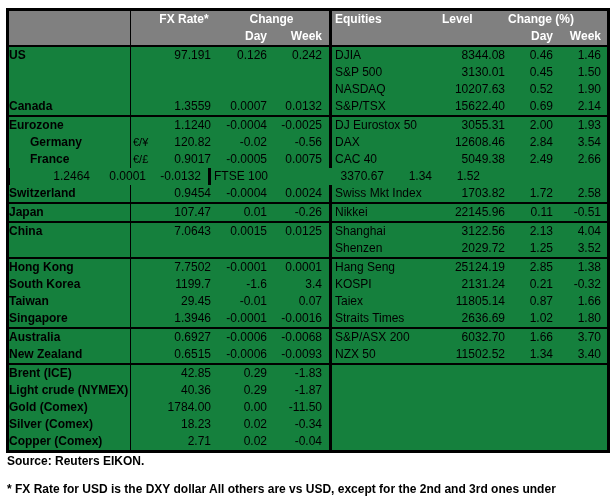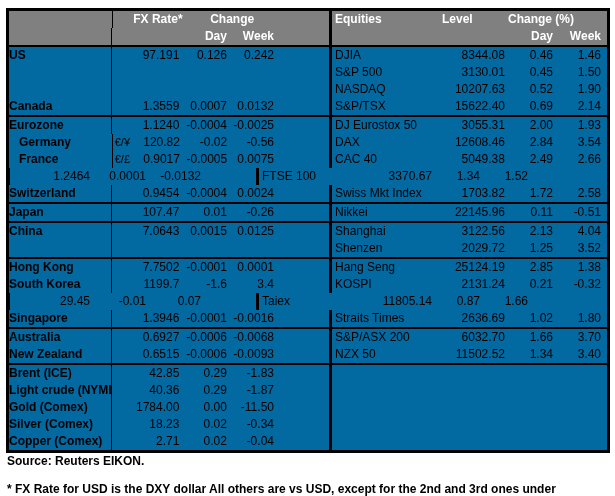--- a/index.html
+++ b/index.html
@@ -17,48 +17,48 @@
     height: 496px;
     overflow: hidden;
   }
   .fxtable {
     position: absolute;
     left: 6px;
     top: 8px;
     width: 604px;
     border: 3px solid var(--border, #000);
     box-sizing: border-box;
-    background: #0369a1;
+    background: #15803d;
   }
   .row, .hrow {
     display: flex;
     height: 17px;
     line-height: 17px;
     font-size: 12px;
     white-space: nowrap;
     overflow: hidden;
   }
   .thead {
     background: var(--header-bg, #808080);
     color: var(--header-text, #fff);
     font-weight: bold;
     border-bottom: 2px solid var(--border, #000);
   }
   .group + .group { border-top: 2px solid var(--border, #000); }
 
   
   .c-label  { width: 121px; box-sizing: border-box; padding-left: 0; font-weight: bold; overflow: hidden; }
-  .c-label.ind { padding-left: 10px; }
+  .c-label.ind { padding-left: 21px; }
   .c-sym    { width: 24px;  box-sizing: border-box; padding-left: 2px; border-left: 1px solid var(--border, #000); font-size: 11px; }
   .c-fx     { width: 60px;  box-sizing: border-box; text-align: right; padding-right: 3px; }
   .c-day    { width: 58px;  box-sizing: border-box; text-align: right; padding-right: 5px; }
   .c-week   { width: 57px;  box-sizing: border-box; text-align: right; padding-right: 7px; }
 
   
-  .rsec { display: flex; border-left: 3px solid var(--border, #000); flex: 1; margin-left: 48px; }
+  .rsec { display: flex; border-left: 3px solid var(--border, #000); flex: 1; }
   .c-eq    { width: 110px; box-sizing: border-box; padding-left: 3px; overflow: hidden; }
   .c-level { width: 66px;  box-sizing: border-box; text-align: right; padding-right: 3px; }
   .c-day2  { width: 50px;  box-sizing: border-box; text-align: right; padding-right: 5px; }
   .c-week2 { width: 49px;  box-sizing: border-box; text-align: right; padding-right: 6px; }
 
   
   .h-fx     { width: 60px; box-sizing: border-box; text-align: center; }
   .h-chg    { width: 115px; box-sizing: border-box; text-align: center; }
   .h-level  { width: 66px; box-sizing: border-box; text-align: left; padding-right: 3px; }
   .h-chgpct { width: 99px; box-sizing: border-box; text-align: left; }
@@ -293,20 +293,21 @@
             <div class="c-day">-1.6</div>
             <div class="c-week">3.4</div>
             <div class="rsec">
               <div class="c-eq">KOSPI</div>
               <div class="c-level">2131.24</div>
               <div class="c-day2">0.21</div>
               <div class="c-week2">-0.32</div>
             </div>
           </div>
           <div class="row">
+            <div class="c-label">Taiwan</div>
             <div class="c-sym"></div>
             <div class="c-fx">29.45</div>
             <div class="c-day">-0.01</div>
             <div class="c-week">0.07</div>
             <div class="rsec">
               <div class="c-eq">Taiex</div>
               <div class="c-level">11805.14</div>
               <div class="c-day2">0.87</div>
               <div class="c-week2">1.66</div>
             </div>

